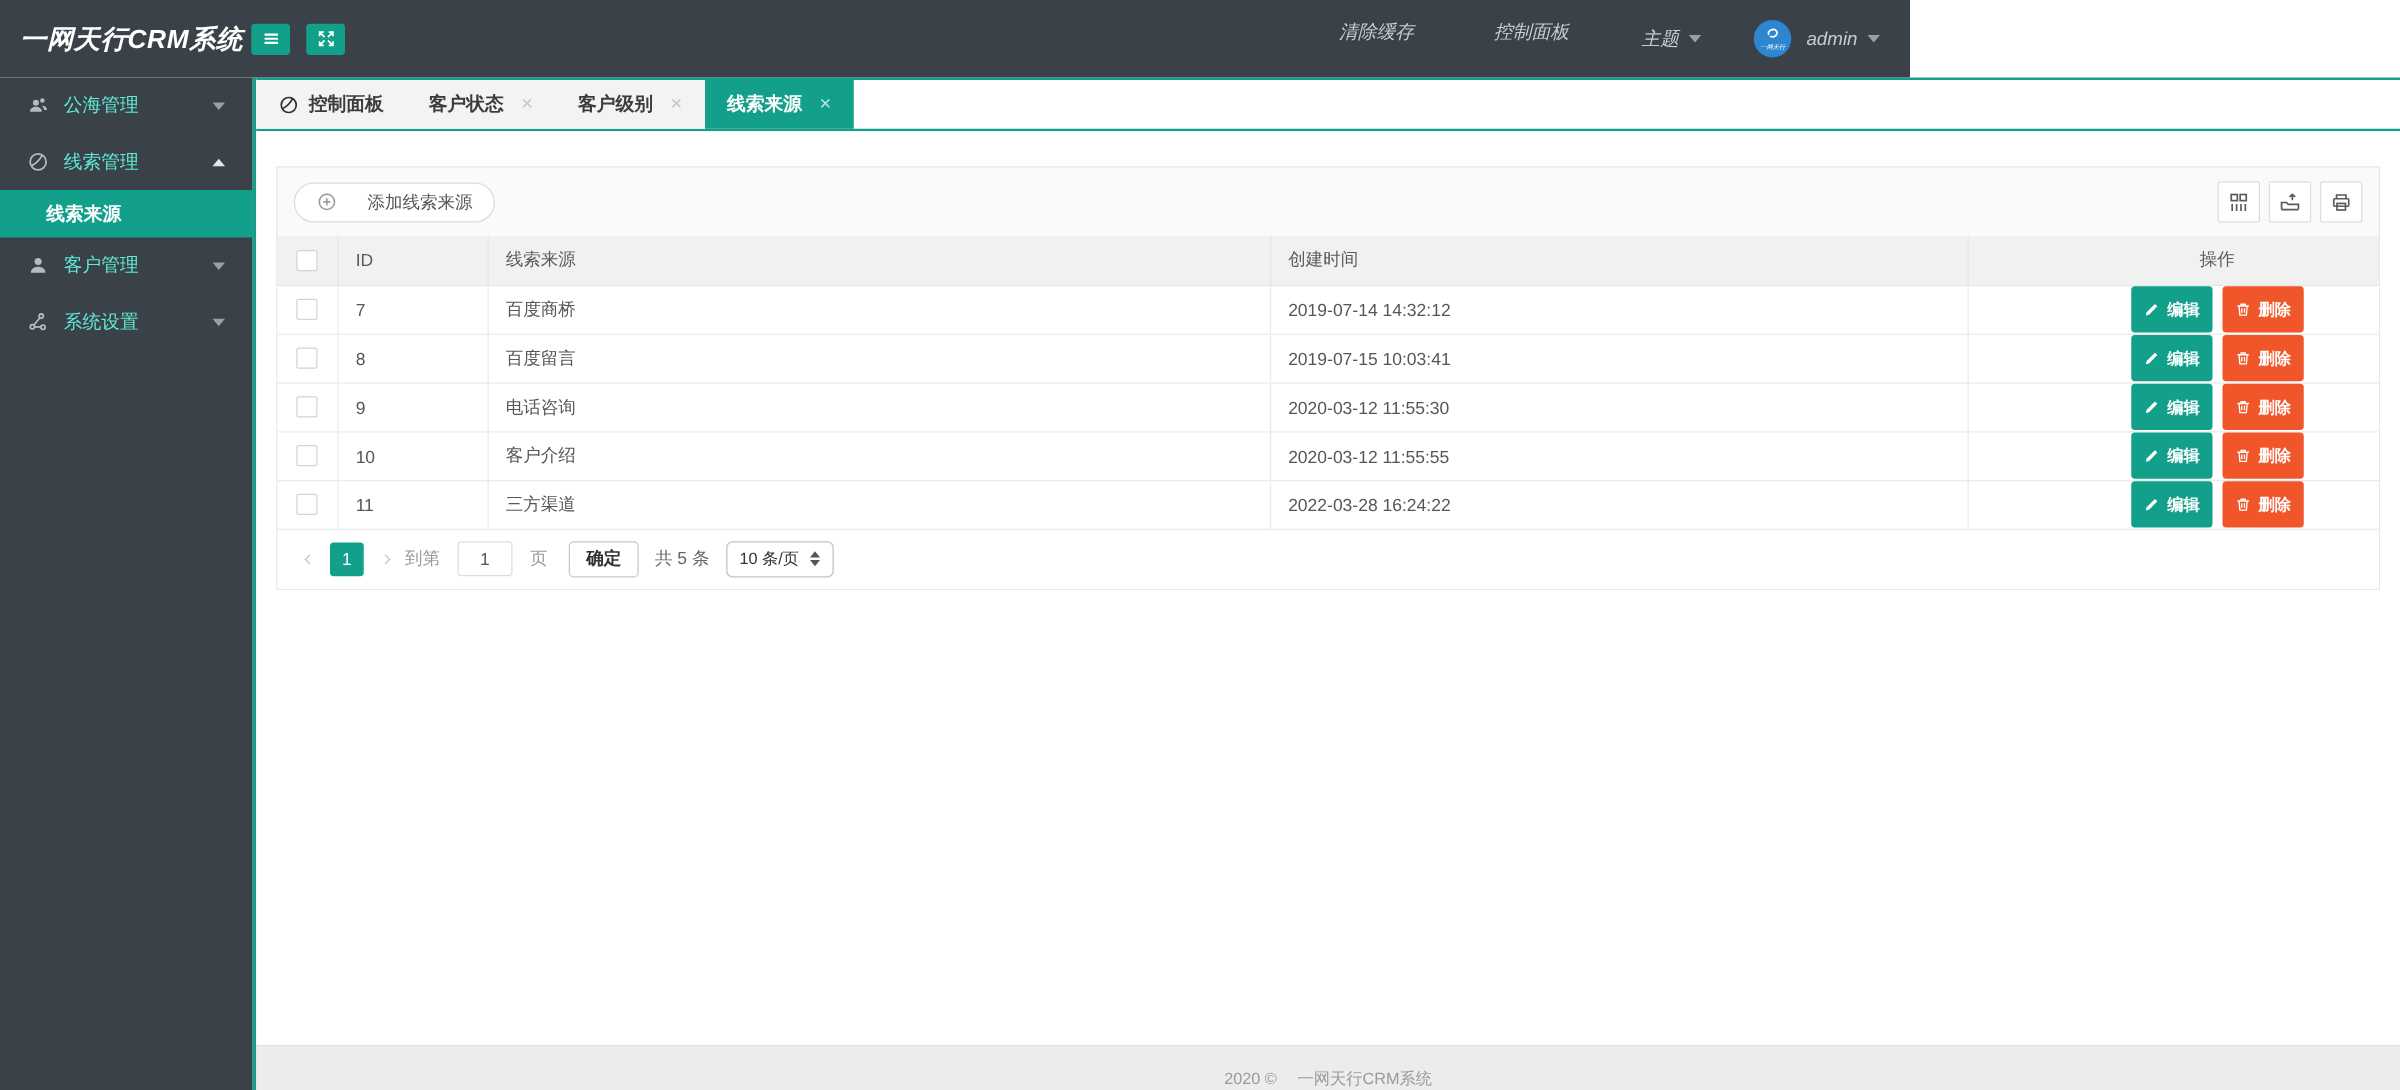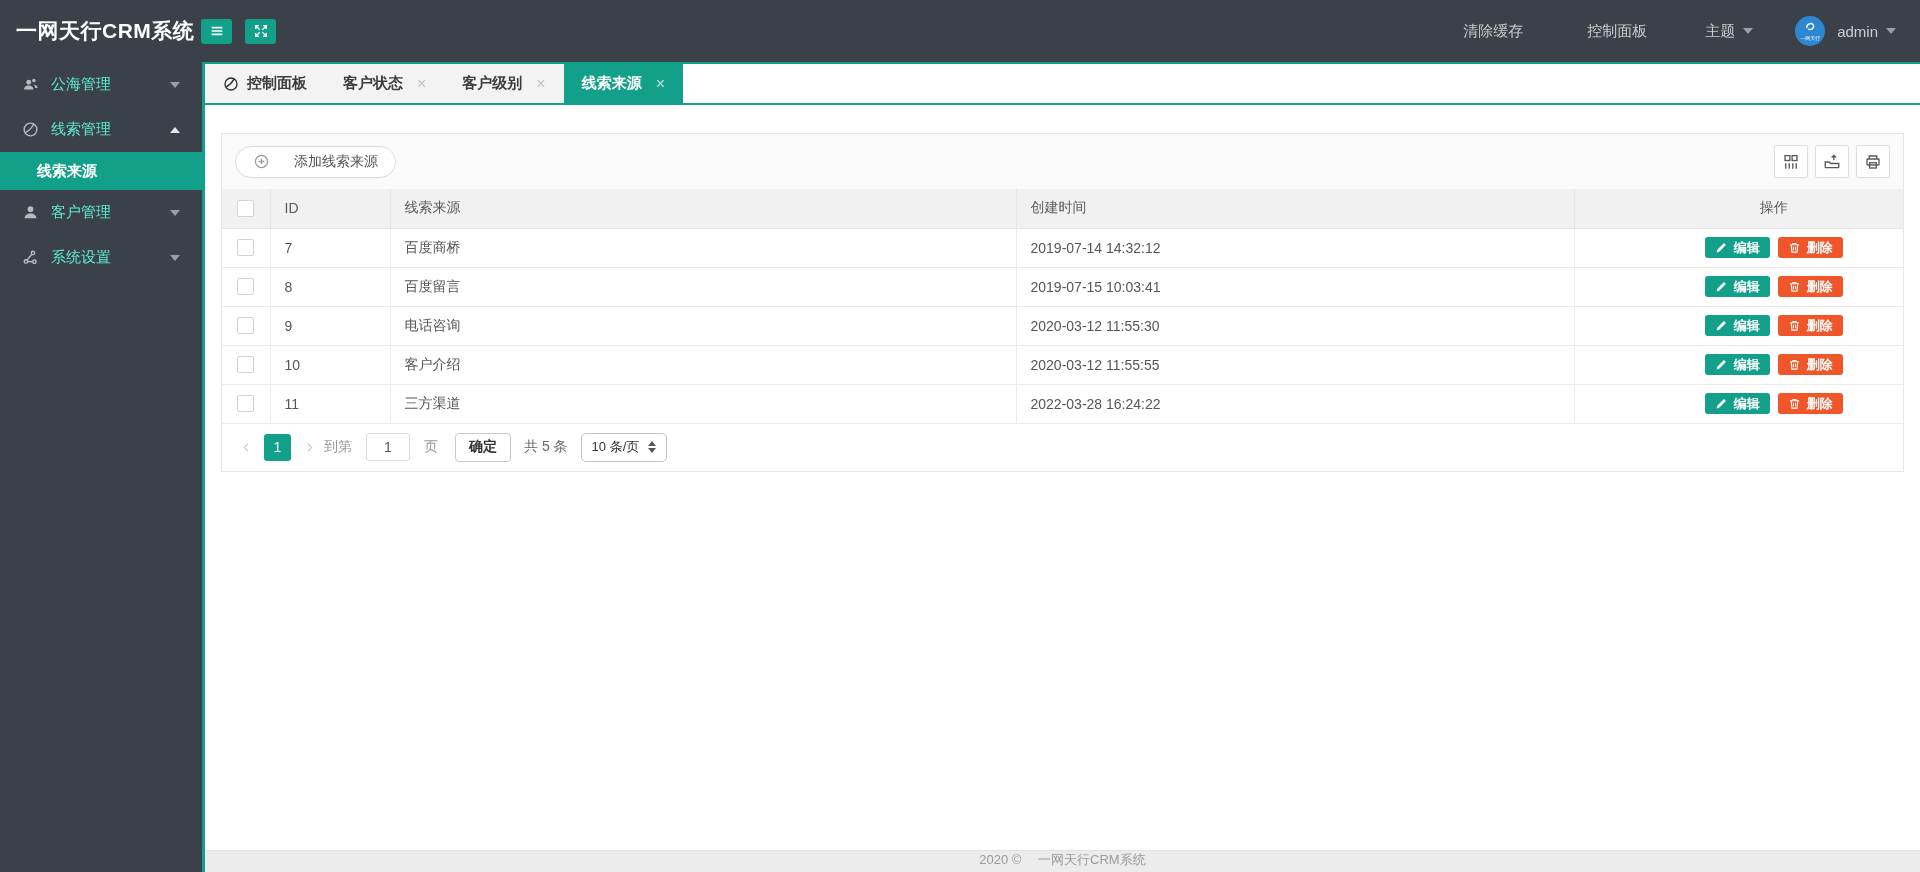--- a/index.html
+++ b/index.html
@@ -1,25 +1,25 @@
 <!DOCTYPE html>
 <html><head>
 <meta charset="utf-8">
 <style>
   * { margin:0; padding:0; box-sizing:border-box; }
   html,body { width:1920px; height:872px; }
   body { font-family:"Liberation Sans","DejaVu Sans",sans-serif; background:#fff; overflow:hidden; position:relative; }
   svg { display:block; }
 
   
-  .header { position:absolute; top:0; left:0; width:1920px; height:62px; background:#3a4149; display:flex; align-items:center; z-index:5; }
+  .header { position:absolute; top:0; left:0; width:1528px; height:62px; background:#3a4149; display:flex; align-items:center; z-index:5;font-style:italic; }
   .logo { width:188px; padding-left:16px; color:#fff; font-size:21px; font-weight:bold; letter-spacing:.5px; white-space:nowrap; }
   .hbtn { width:31px; height:25px; background:#12a08b; border:none; border-radius:3px; color:#fff; display:flex; align-items:center; justify-content:center; margin-left:13px; cursor:pointer; }
   .hbtn svg { width:16px; height:16px; }
-  .header-right { margin-left:auto; display:flex; align-items:center; padding-right:24px; color:#c9cdd1; font-size:15px; }
+  .header-right { margin-left:auto; display:flex; padding-right:24px; color:#c9cdd1; font-size:15px; }
   .hlink { cursor:pointer; }
   .caret { width:0; height:0; border-left:5px solid transparent; border-right:5px solid transparent; border-top:6px solid #98a0a6; display:inline-block; }
   .caret-up { width:0; height:0; border-left:5px solid transparent; border-right:5px solid transparent; border-bottom:6px solid #e4e7e9; display:inline-block; }
   .theme-wrap,.user-wrap { display:flex; align-items:center; gap:8px; cursor:pointer; }
   .avatar { width:30px; height:30px; border-radius:50%; background:#2e86d1; position:relative; overflow:hidden; margin:0 12px 0 42px; }
   .avatar svg { width:20px; height:16px; margin:3px auto 0; }
   .avatar .av-txt { display:block; color:#fff; font-size:5px; text-align:center; line-height:6px; }
   .mr64 { margin-right:64px; } .mr58 { margin-right:58px; }
 
   
@@ -52,39 +52,39 @@
   .tool-btn { width:34px; height:33px; background:#fff; border:1px solid #dedede; border-radius:2px; display:flex; align-items:center; justify-content:center; color:#5a5a5a; cursor:pointer; }
   .tool-btn svg { width:18px; height:18px; }
 
   table.grid { width:100%; border-collapse:collapse; table-layout:fixed; font-size:14px; }
   .grid th { background:#f1f1f1; height:39px; font-weight:normal; color:#5b5b5b; text-align:left; padding-left:14px; border-bottom:1px solid #e5e5e5; border-right:1px solid #e5e5e5; }
   .grid td { background:#fff; height:39px; color:#565656; padding-left:14px; border-bottom:1px solid #ebebeb; border-right:1px solid #ebebeb; }
   .grid th:last-child,.grid td:last-child { border-right:none; }
   .grid th.c-check,.grid td.c-check { padding:0; text-align:center; }
   .grid th.c-ops,.grid td.c-ops { text-align:center; padding-left:70px; }
   .cb { display:inline-block; width:17px; height:17px; background:#fff; border:1px solid #d4d4d4; border-radius:2px; vertical-align:middle; cursor:pointer; }
-  .rbtn { display:inline-flex; align-items:center; gap:6px; height:21px; padding:0 10px; border:none; border-radius:3px; color:#fff; font-size:13px; font-weight:bold; cursor:pointer; }
+  .rbtn { display:inline-flex; align-items:center; gap:6px; height:37px; padding:0 10px; border:none; border-radius:3px; color:#fff; font-size:13px; font-weight:bold; cursor:pointer; }
   .rbtn svg { width:13px; height:13px; }
   .btn-edit { background:#12a08b; margin-right:8px; }
   .btn-del { background:#f05629; }
 
   .pager { display:flex; align-items:center; padding:9px 13px; background:#fff; font-size:14px; color:#999; }
   .pg-chev { width:22px; height:27px; display:flex; align-items:center; justify-content:center; color:#ccc; cursor:pointer; }
   .pg-chev svg { width:15px; height:15px; }
   .pg-cur { width:27px; height:27px; background:#12a08b; color:#fff; border-radius:3px; display:flex; align-items:center; justify-content:center; margin:0 7px; cursor:pointer; }
   .pg-label { margin:0 4px; }
   .pg-input { width:44px; height:28px; border:1px solid #ddd; border-radius:3px; background:#fff; text-align:center; font-size:14px; color:#555; margin:0 10px; }
   .pg-btn { height:29px; padding:0 13px; background:#fff; border:1px solid #c9c9c9; border-radius:4px; font-size:14px; font-weight:bold; color:#333; margin:0 13px; cursor:pointer; }
   .pg-total { color:#666; margin-right:13px; }
   .pg-select { display:inline-flex; align-items:center; gap:9px; height:29px; padding:0 10px; background:#fff; border:1px solid #c2c2c2; border-radius:5px; color:#333; font-size:13px; cursor:pointer; }
   .sel-arrows { display:flex; flex-direction:column; gap:2px; }
   .sel-arrows .a-up { width:0; height:0; border-left:4px solid transparent; border-right:4px solid transparent; border-bottom:5px solid #555; }
   .sel-arrows .a-dn { width:0; height:0; border-left:4px solid transparent; border-right:4px solid transparent; border-top:5px solid #555; }
 
-  .footer { height:22px; flex:none; background:#ececec; border-top:1px solid #e2e2e2; display:flex; align-items:flex-start; justify-content:center; color:#9b9b9b; font-size:13px; }
+  .footer { height:36px; flex:none; background:#ececec; border-top:1px solid #e2e2e2; display:flex; align-items:flex-end; justify-content:center; color:#9b9b9b; font-size:13px; }
 </style>
 </head>
 <body>
 
 <div class="header">
   <div class="logo">一网天行CRM系统</div>
   <button class="hbtn">
     <span>
       <svg viewBox="0 0 24 24" fill="none" stroke="currentColor" stroke-width="2.6">
           <path d="M4 7h16M4 12h16M4 17h16"></path>

